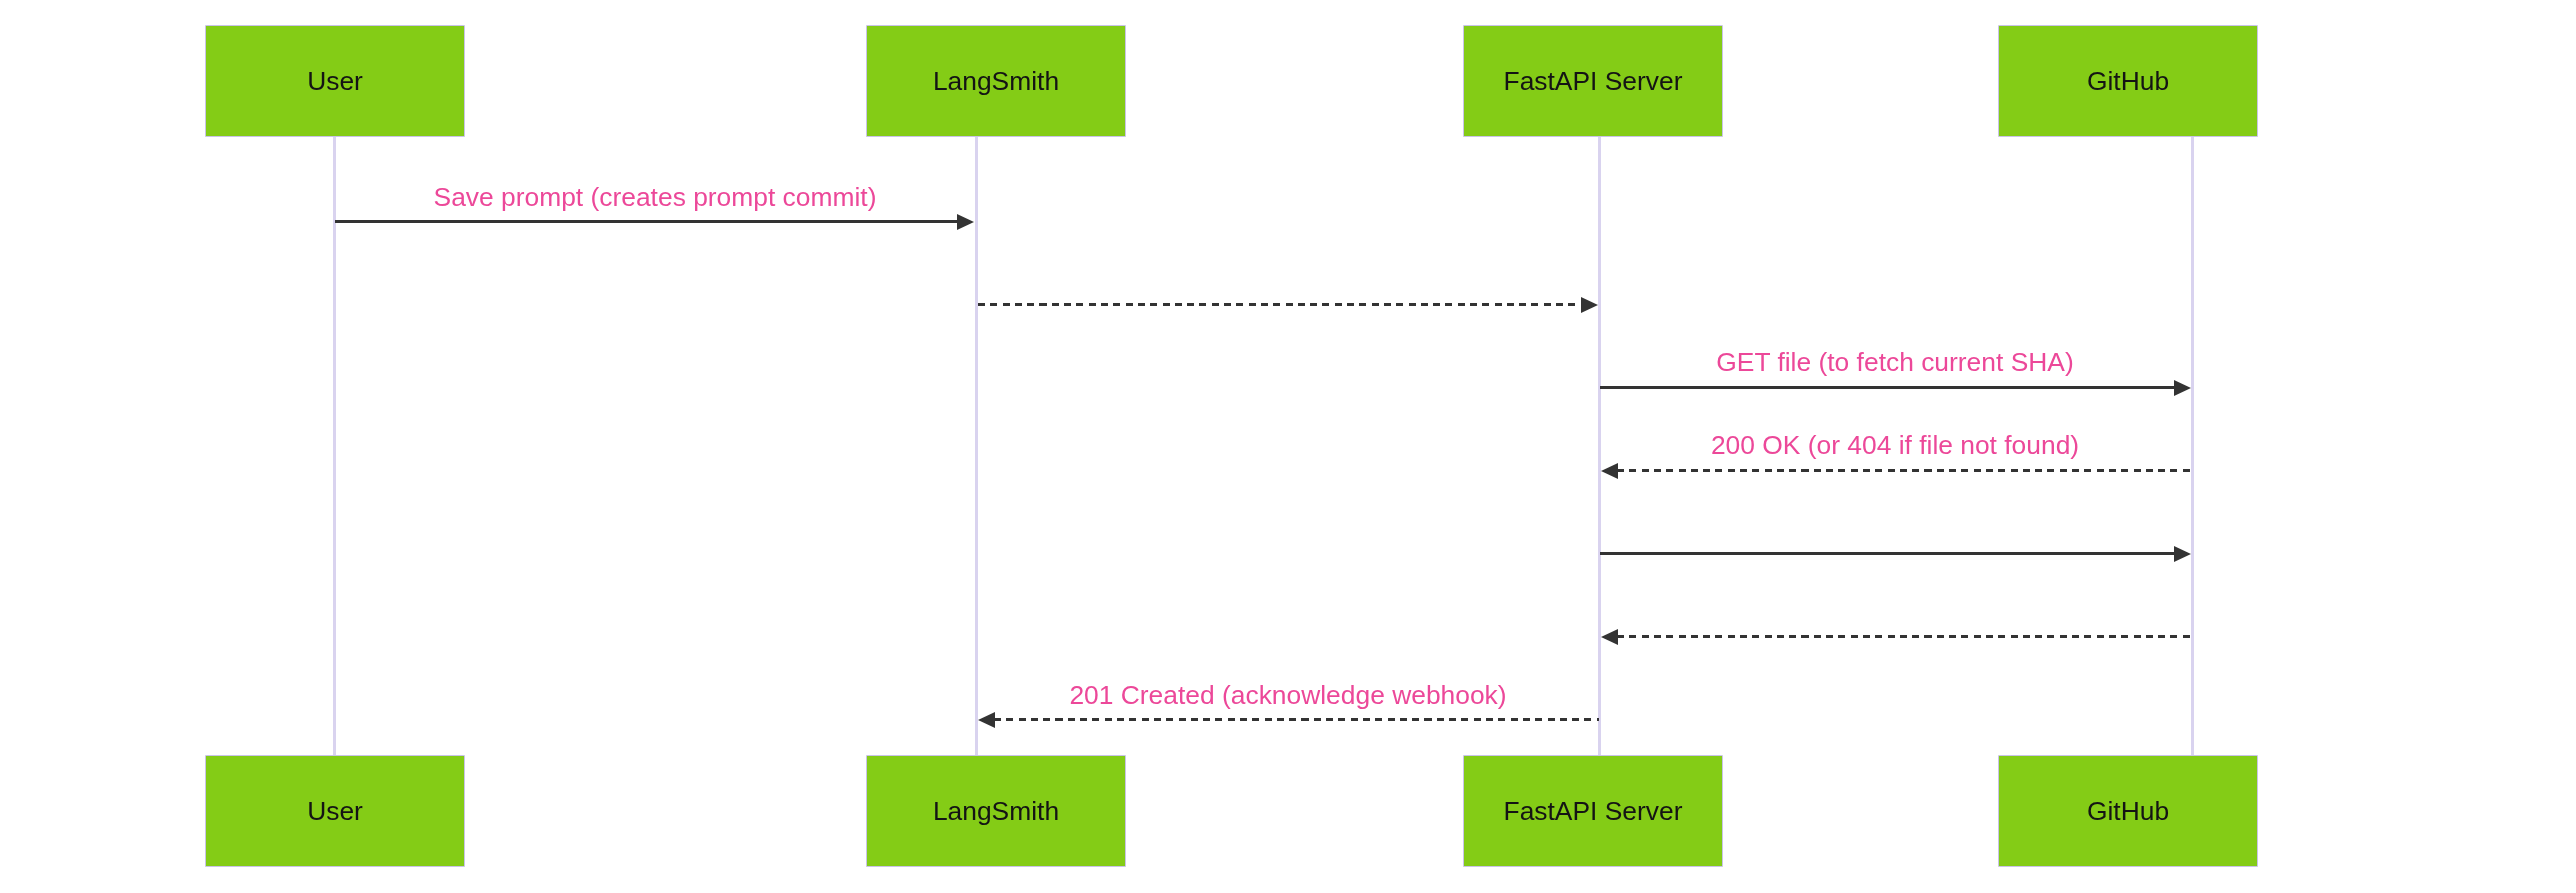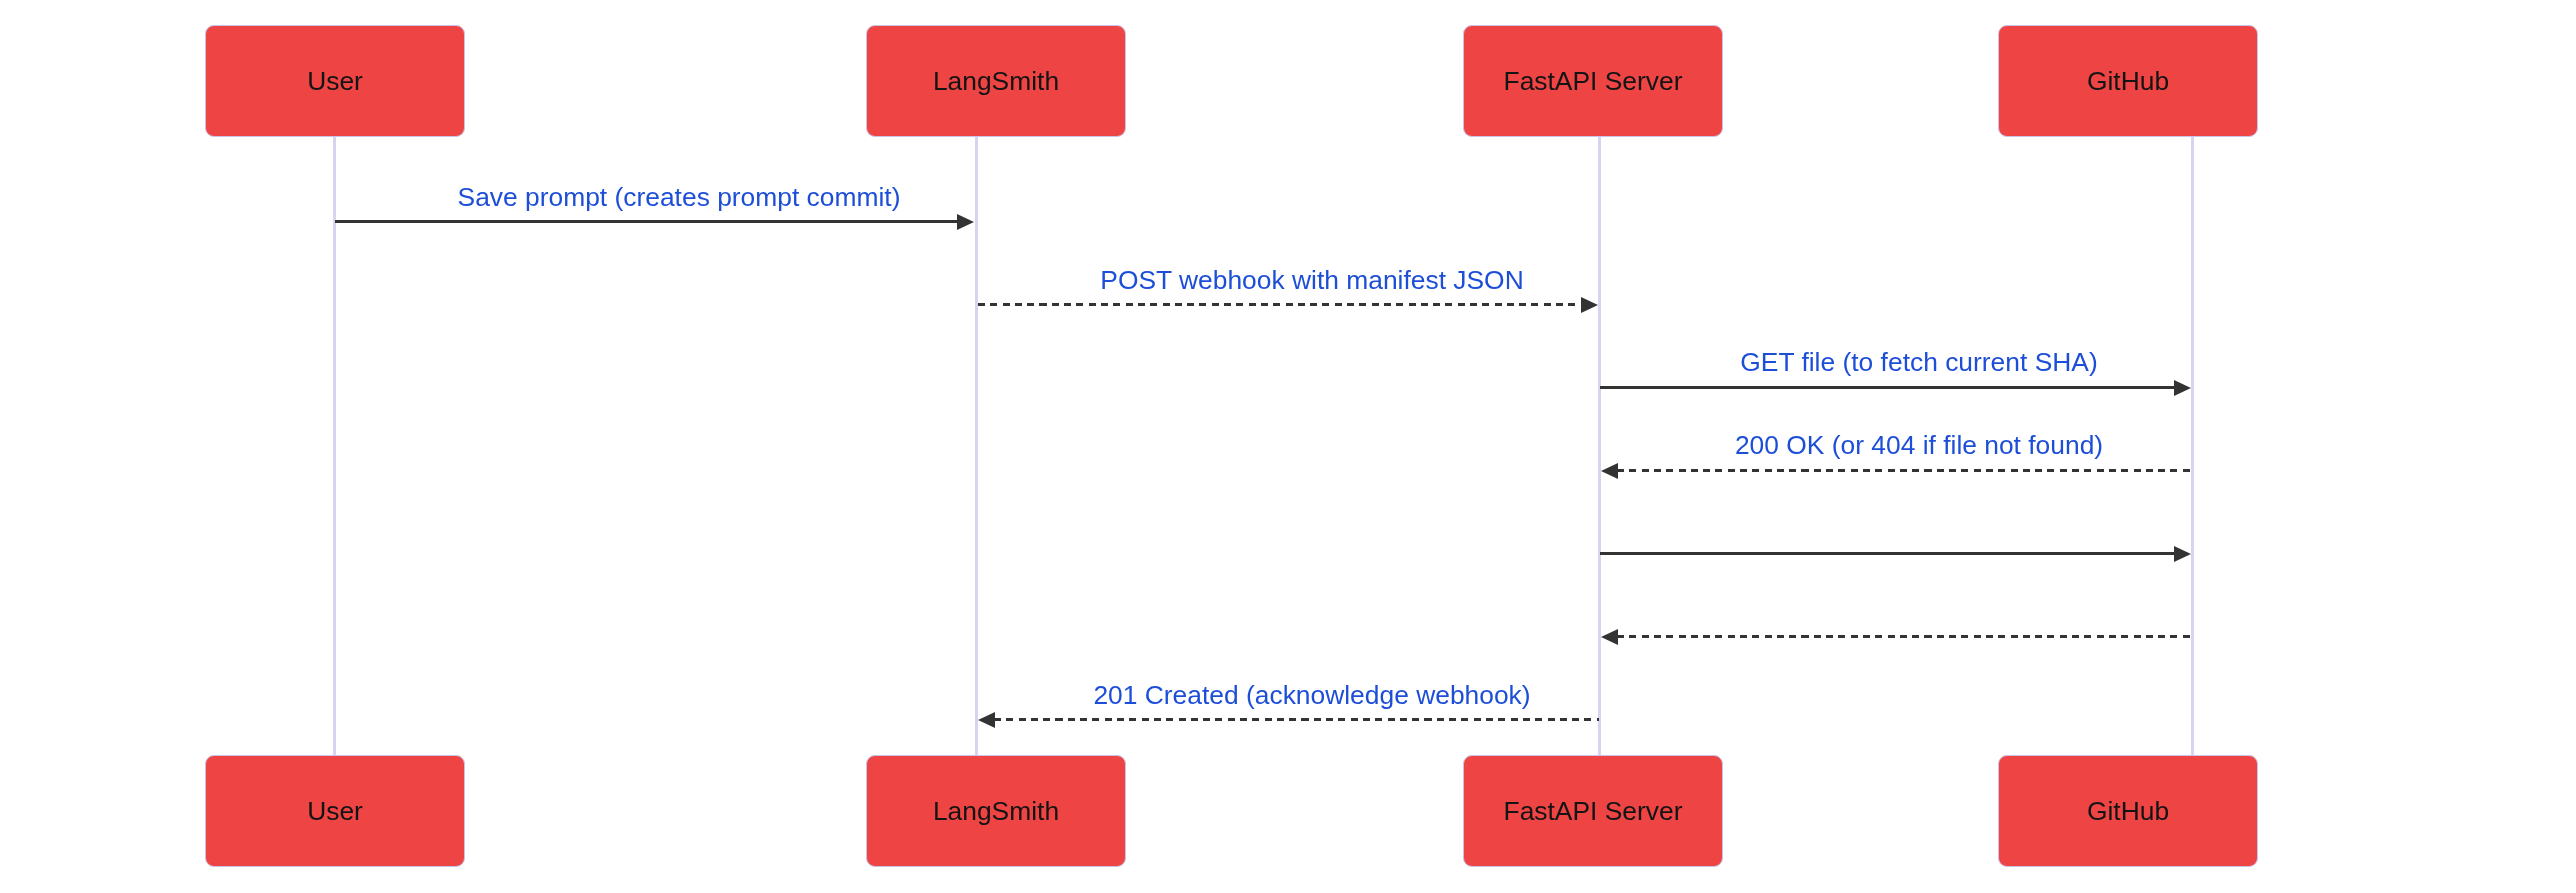--- a/index.html
+++ b/index.html
@@ -12,23 +12,23 @@
     font-family: "Liberation Sans", "DejaVu Sans", sans-serif;
     overflow: hidden;
   }
 
   
   .actor-box {
     position: absolute;
     width: 260px;
     height: 112px;
     box-sizing: border-box;
-    background: #ef4444;
+    background: #84cc16;
     border: 1.8px solid #C9C3E8;
-    border-radius: 9px;
+    border-radius: 1px;
     display: flex;
     align-items: center;
     justify-content: center;
     font-size: 26.4px;
     color: #141414;
     white-space: nowrap;
   }
   .row-top    { top: 25px; }
   .row-bottom { top: 755px; }
   .col-user     { left: 205px; }
@@ -48,23 +48,22 @@
   .ll-langsmith{ left: 975px; }
   .ll-fastapi  { left: 1598px; }
   .ll-github   { left: 2191px; }
 
   
   .msg-label {
     position: absolute;
     transform: translateX(-50%);
     font-size: 26.4px;
     line-height: 32px;
-    color: #1d4ed8;
+    color: #ec4899;
     white-space: nowrap;
-    margin-left: 24px;
   }
   .msg-line {
     position: absolute;
     height: 2.6px;
   }
   .msg-line.solid  { background: #333333; }
   .msg-line.dashed {
     background: repeating-linear-gradient(90deg, #333333 0 7px, transparent 7px 12.3px);
   }
   .arrowhead {
@@ -123,21 +122,20 @@
 
   <div class="actor-box row-bottom col-user">User</div>
   <div class="actor-box row-bottom col-langsmith">LangSmith</div>
   <div class="actor-box row-bottom col-fastapi">FastAPI Server</div>
   <div class="actor-box row-bottom col-github">GitHub</div>
 
   <div class="msg-label lbl-m1">Save prompt (creates prompt commit)</div>
   <div class="msg-line solid line-m1"></div>
   <div class="arrowhead to-right head-m1"></div>
 
-  <div class="msg-label lbl-m2">POST webhook with manifest JSON</div>
   <div class="msg-line dashed line-m2"></div>
   <div class="arrowhead to-right head-m2"></div>
 
   <div class="msg-label lbl-m3">GET file (to fetch current SHA)</div>
   <div class="msg-line solid line-m3"></div>
   <div class="arrowhead to-right head-m3"></div>
 
   <div class="msg-label lbl-m4">200 OK (or 404 if file not found)</div>
   <div class="msg-line dashed line-m4"></div>
   <div class="arrowhead to-left head-m4"></div>

